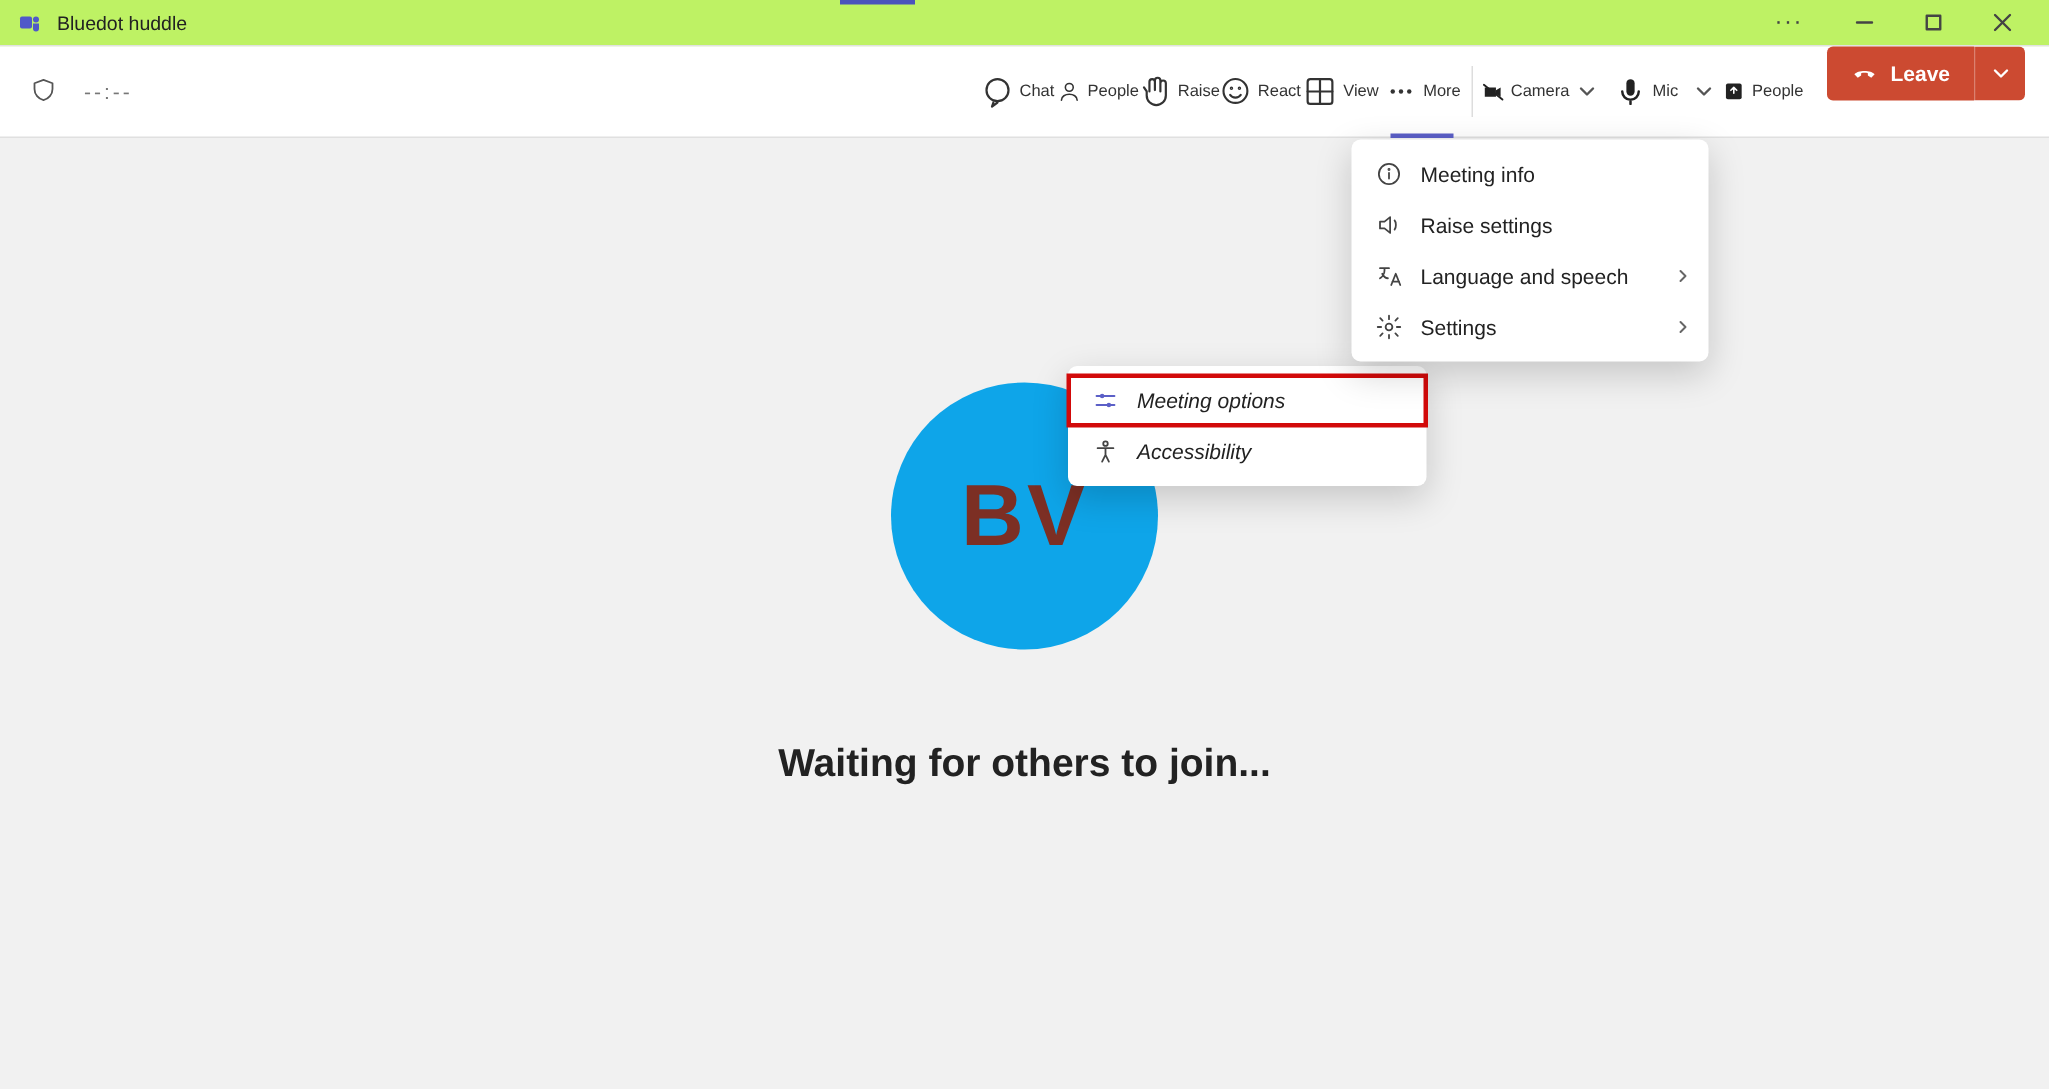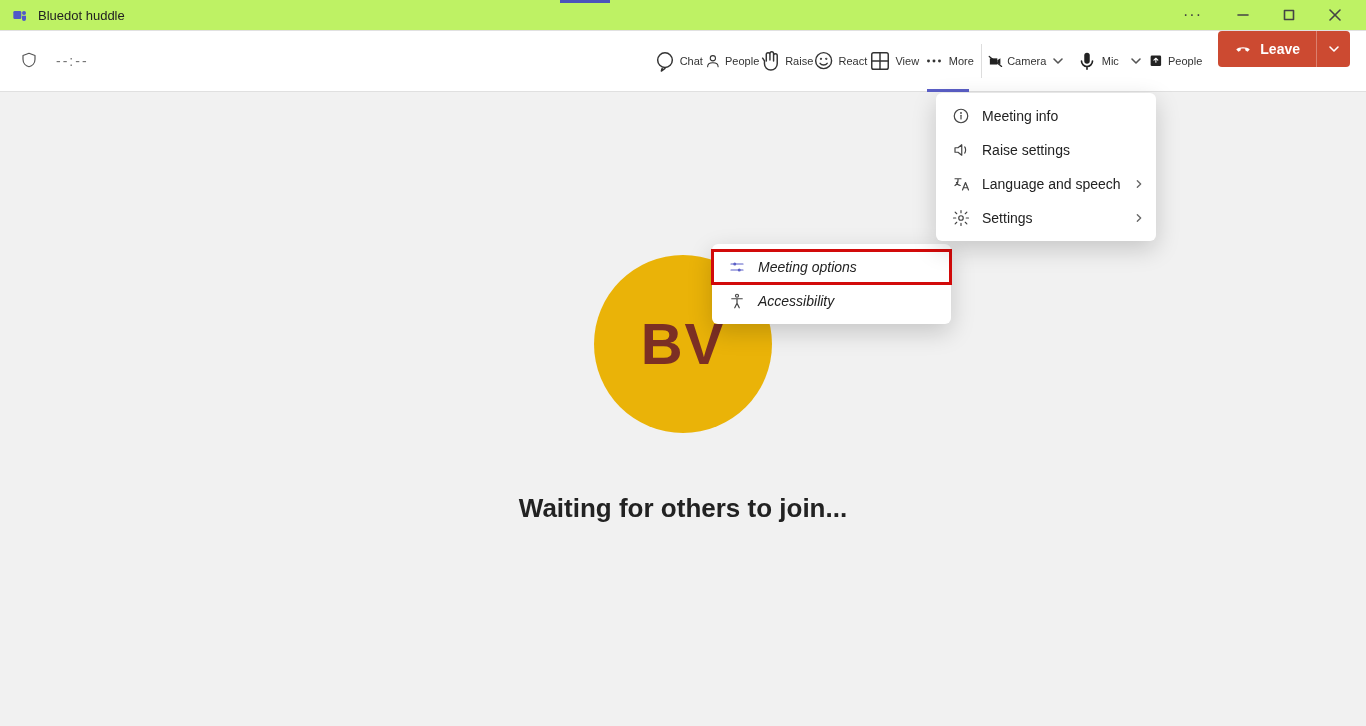--- a/index.html
+++ b/index.html
@@ -29,27 +29,27 @@
   .tb-item.caret { width: 24px; justify-content: center; align-items: center; }
   .tb-item.caret svg { width:12px; height:12px; color:#555;}
   .tb-sep { width: 1px; height: 34px; background: #ddd; align-self: center; margin: 0 6px; }
   .more-underline { position:absolute; bottom:-1px; left:6px; right:6px; height:3px; background:#5b5fc7;}
   .leave-wrap { display: flex; margin-left: 16px; }
   .leave-btn { background: #cc4a31; color: #fff; display: flex; align-items: center; gap: 8px; padding: 0 16px; height: 36px; border-radius: 4px 0 0 4px; font-size: 14px; font-weight: 600; }
   .leave-caret { background: #cc4a31; color: #fff; display: flex; align-items: center; justify-content: center; width: 34px; height: 36px; border-radius: 0 4px 4px 0; border-left: 1px solid rgba(255,255,255,0.3); }
 
   
   .stage { position: relative; height: calc(726px - 31px - 61px); background: #f1f1f1; display: flex; flex-direction: column; align-items: center; justify-content: center; gap: 60px; }
-  .avatar { width: 178px; height: 178px; border-radius: 50%; background: #eab308; display: flex; align-items: center; justify-content: center; color: #7c2f24; font-size: 58px; font-weight: 700; letter-spacing: 2px; margin-top: -40px;}
+  .avatar { width: 178px; height: 178px; border-radius: 50%; background: #0ea5e9; display: flex; align-items: center; justify-content: center; color: #7c2f24; font-size: 58px; font-weight: 700; letter-spacing: 2px; margin-top: -40px;}
   .waiting { font-size: 26px; color: #222; font-weight: 600;}
 
   
   .menu { position: absolute; background: #fff; border-radius: 6px; box-shadow: 0 8px 24px rgba(0,0,0,0.18); padding: 6px 0; }
   .menu.small { top: 244px; left: 712px; width: 239px; font-style: italic; }
-  .menu.large { top: 93px; left: 936px; width: 220px; }
+  .menu.large { top: 93px; left: 901px; width: 238px; }
   .mitem { display: flex; align-items: center; gap: 12px; padding: 8px 16px; font-size: 14px; color: #222; cursor: pointer; position:relative;}
   .mitem .micon { width: 18px; height: 18px; display: flex; align-items: center; justify-content: center; color: #444; }
   .mitem.highlight { outline: 3px solid #d20a0a; outline-offset: -2px; }
   .mitem .chev { position:absolute; right:12px; color:#666;}
   .mitem .chev svg{ width:10px; height:10px;}
 
   svg { stroke: currentColor; fill: none; stroke-width: 1.6; stroke-linecap: round; stroke-linejoin: round; }
   .fillsvg { fill: currentColor; stroke: none; }
 </style>
 </head>

